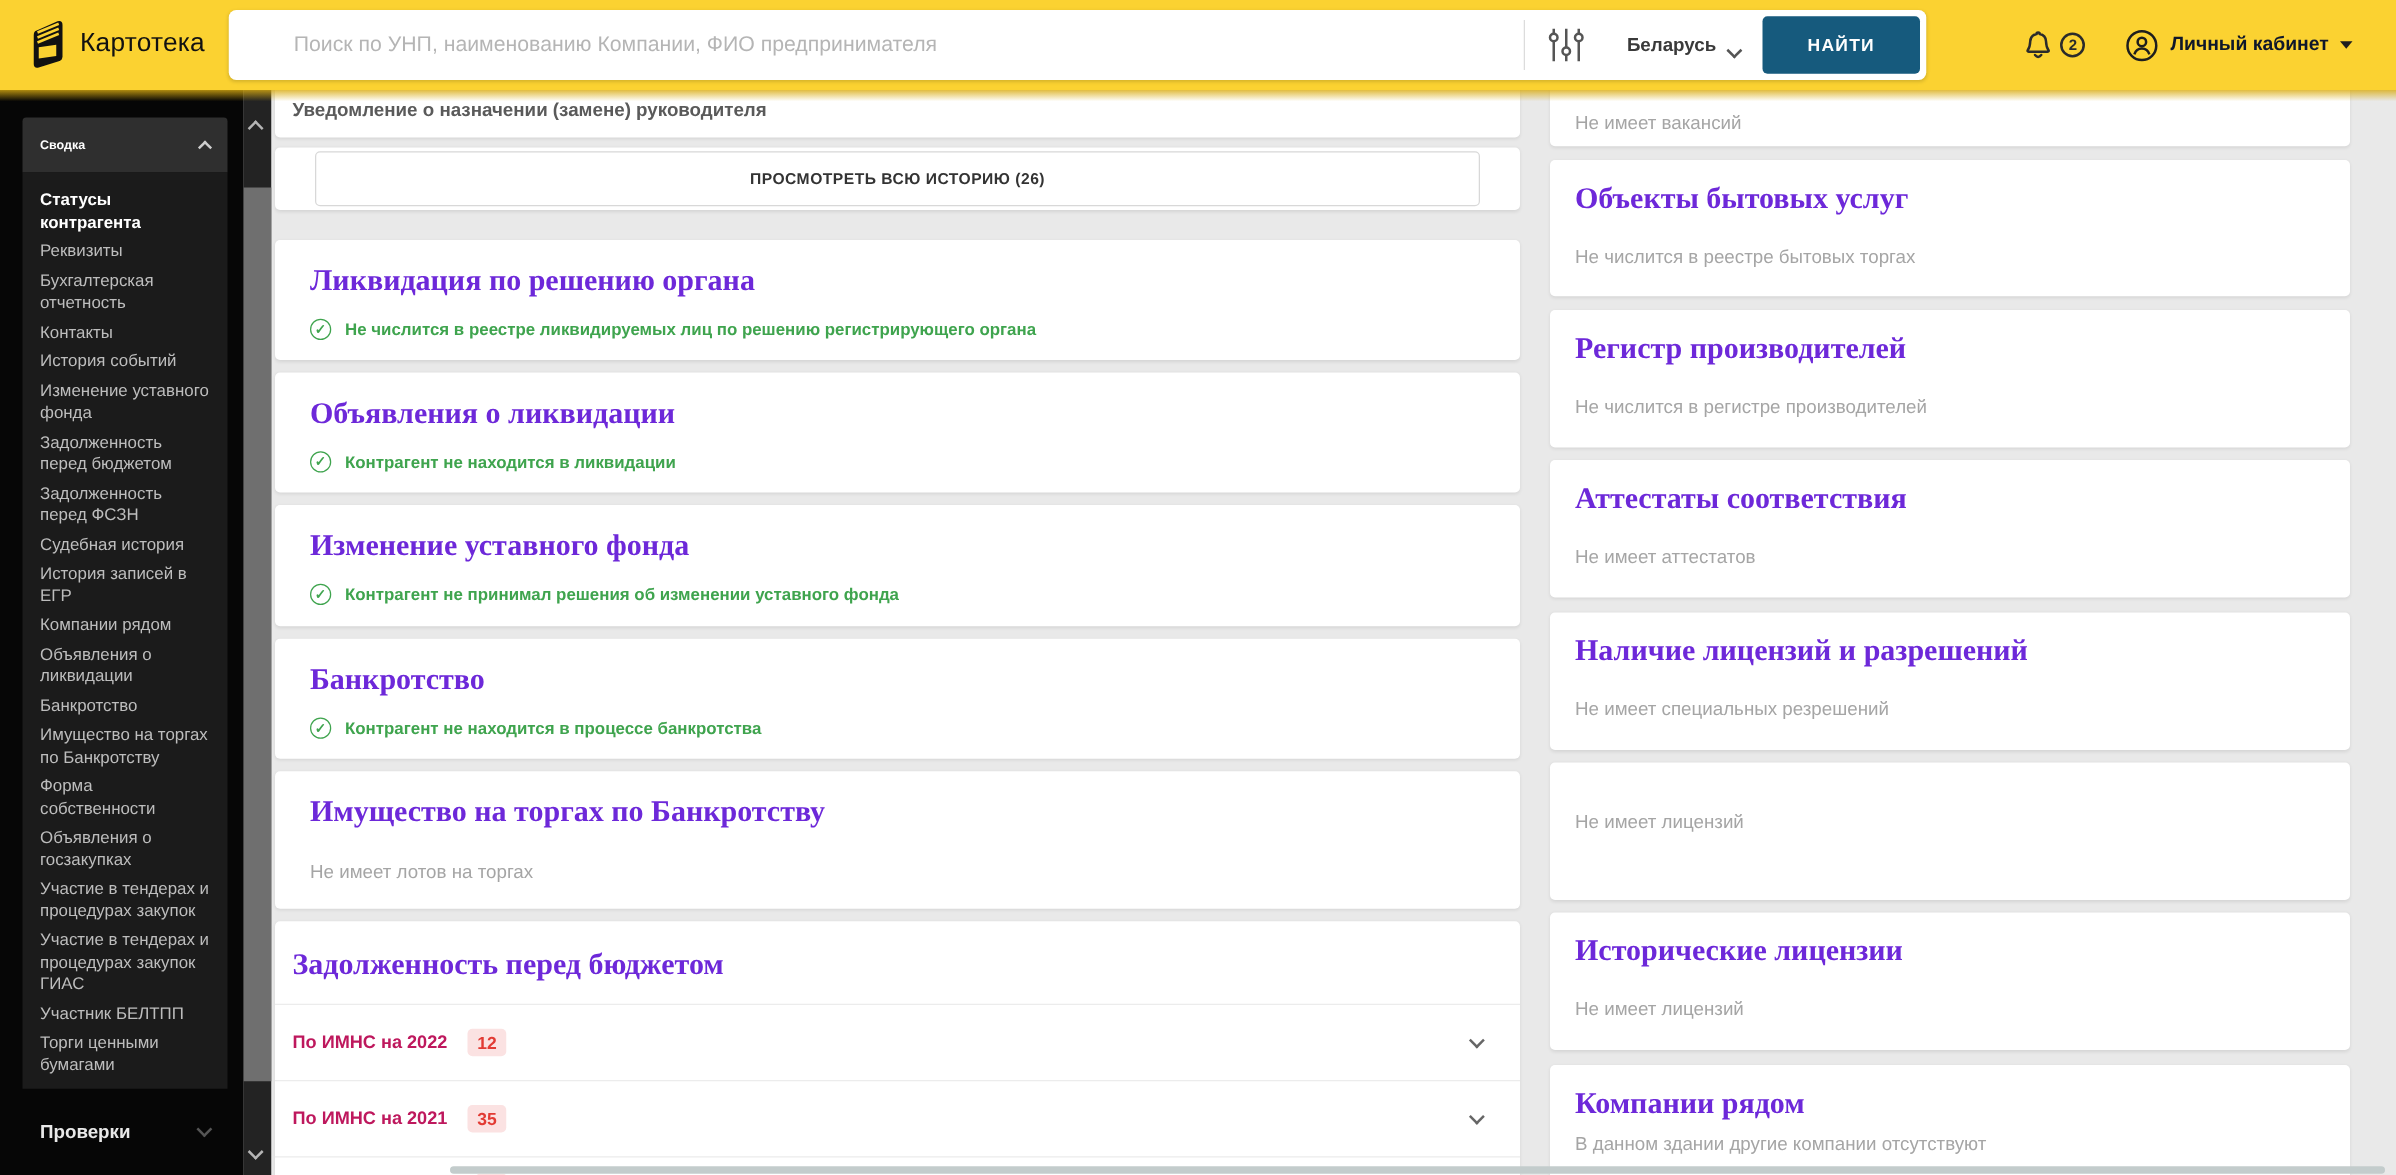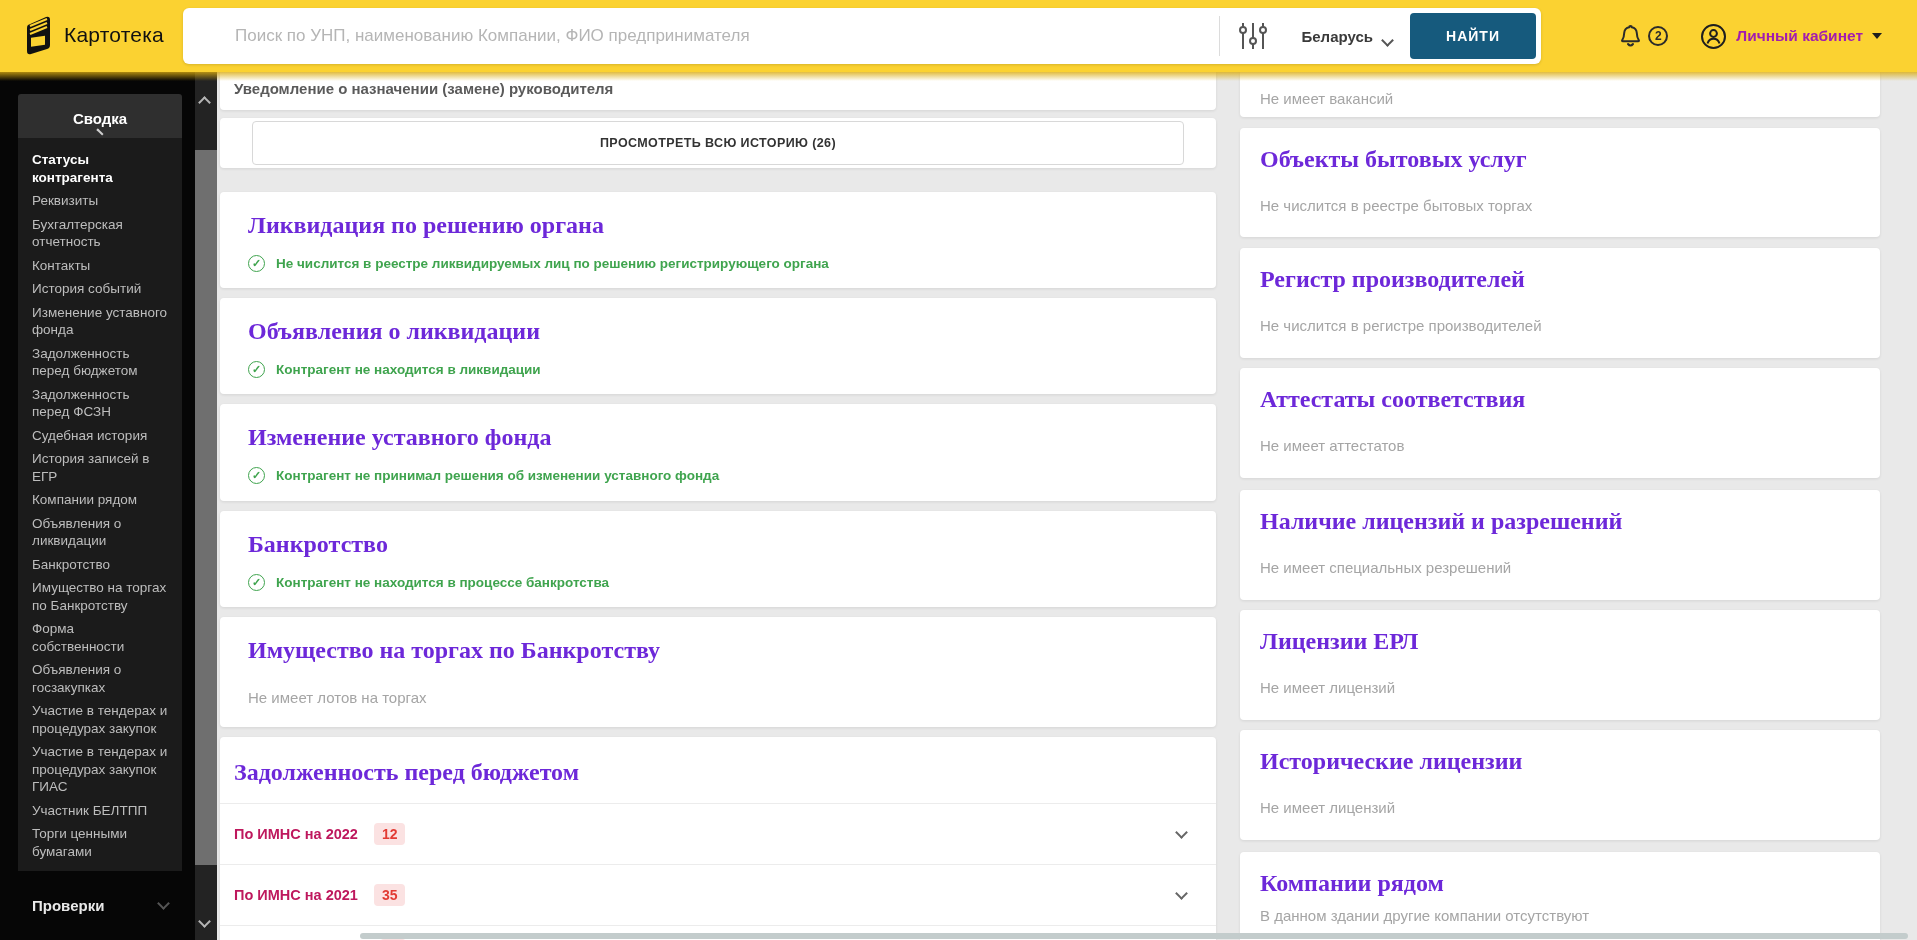--- a/index.html
+++ b/index.html
@@ -27,28 +27,28 @@
   .region-label { font-size:15px; font-weight:700; color:#3a3a3a; }
   .chev { display:inline-block; width:9px; height:9px; border-right:2px solid #555; border-bottom:2px solid #555; transform:rotate(45deg); margin-top:-4px; }
   .chev.up { transform:rotate(-135deg); margin-top:4px; }
   .btn-find { width:126px; height:46px; margin-right:5px; background:#165a7d; border:0; border-radius:4px;
     color:#fff; font-size:14px; font-weight:700; letter-spacing:1px; cursor:pointer; font-family:"Liberation Sans", sans-serif; }
   .hdr-right { position:absolute; right:35px; top:0; height:72px; display:flex; align-items:center; gap:14px; }
   .bell-wrap { display:flex; align-items:center; gap:6px; cursor:pointer; margin-right:18px; }
   .num-badge { width:20px; height:20px; border:2px solid #2b2b2b; border-radius:50%; font-size:12px; font-weight:700;
     color:#2b2b2b; display:flex; align-items:center; justify-content:center; }
   .account { display:flex; align-items:center; gap:9px; cursor:pointer; }
-  .account-label { font-size:15.5px; font-weight:700; color:#a21caf; }
+  .account-label { font-size:15.5px; font-weight:700; color:#0f172a; }
   .caret-down { width:0; height:0; border-left:5px solid transparent; border-right:5px solid transparent; border-top:6px solid #1e1e1e; }
 
   
   .sidebar { position:absolute; left:0; top:72px; width:195px; height:868px; background:#060606; z-index:10; }
   .menu-panel { position:absolute; left:18px; top:22px; width:164px; }
-  .sec-head { height:44px; display:flex; align-items:center; justify-content:space-between; padding:16px 14px;
-    color:#fff; font-size:15px; font-weight:700; cursor:pointer;flex-direction:column; }
+  .sec-head { height:44px; display:flex; align-items:center; justify-content:space-between; padding:4px 14px;
+    color:#fff; font-size:10px; font-weight:700; cursor:pointer; }
   .sec-head.first { background:#2f2f2f; border-radius:3px 3px 0 0; }
   .sec-head .chev { border-color:#cfcfcf; width:8px; height:8px; }
   .submenu { background:#1b1b1b; padding:10px 0 8px; }
   .sm-item { padding:3px 14px; font-size:13.5px; line-height:17.5px; color:#bdbdbd; cursor:pointer; }
   .sm-item.active { color:#fff; font-weight:700; }
   .collapsed-sec { margin:16px 0 0 0; height:36px; display:flex; align-items:center; justify-content:space-between;
     padding:0 14px; color:#e8e8e8; font-size:15px; font-weight:700; cursor:pointer; }
 
   
   .vscroll { position:absolute; left:195px; top:72px; width:22px; height:868px; background:#232323; z-index:11; }
@@ -177,21 +177,20 @@
   <div class="ctitle">Аттестаты соответствия</div>
   <div class="gray-text">Не имеет аттестатов</div>
 </div>
 
 <div class="card scard" style="top:490px;height:110px;">
   <div class="ctitle">Наличие лицензий и разрешений</div>
   <div class="gray-text">Не имеет специальных резрешений</div>
 </div>
 
 <div class="card scard" style="top:610px;height:110px;">
-  <div class="ctitle">Лицензии ЕРЛ</div>
   <div class="gray-text">Не имеет лицензий</div>
 </div>
 
 <div class="card scard" style="top:730px;height:110px;">
   <div class="ctitle">Исторические лицензии</div>
   <div class="gray-text">Не имеет лицензий</div>
 </div>
 
 <div class="card scard" style="top:852px;height:88px;border-radius:4px 4px 0 0;">
   <div class="ctitle">Компании рядом</div>

